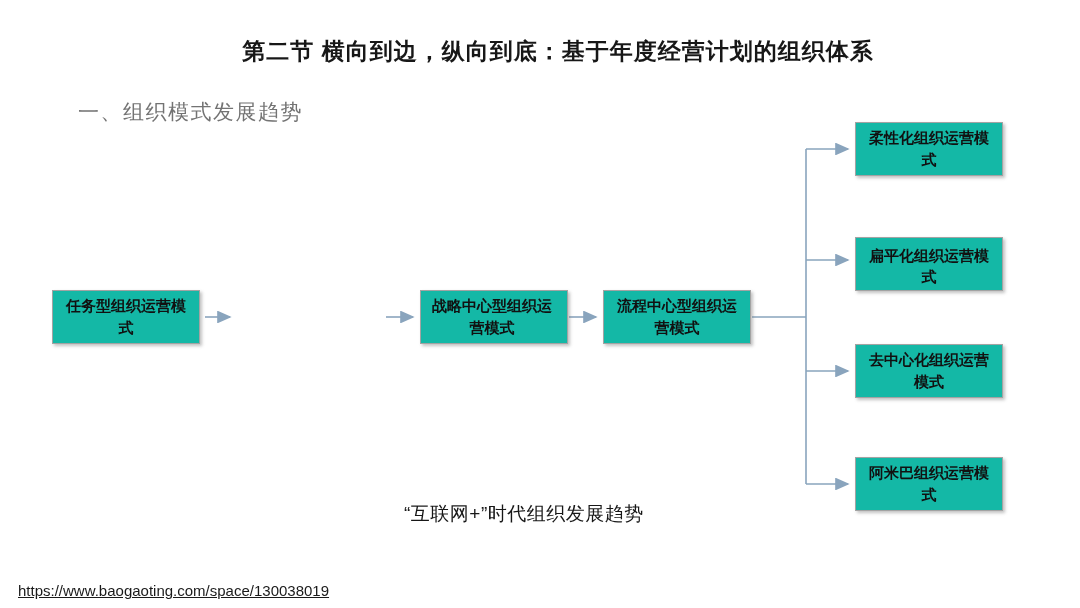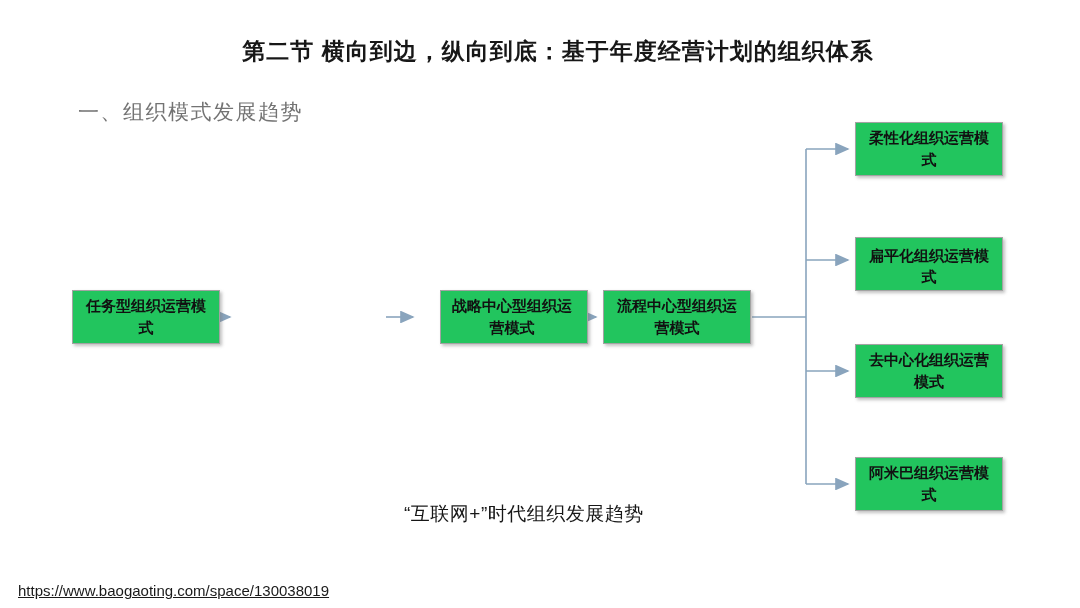--- a/index.html
+++ b/index.html
@@ -27,38 +27,38 @@
   }
 
   .diagram { position: absolute; inset: 0; }
 
   .connector-layer { position: absolute; inset: 0; width: 1080px; height: 608px; }
 
   .node {
     position: absolute;
     width: 148px;
     height: 54px;
-    background: #22c55e;
+    background: #14b8a6;
     border: 1px solid #a3a3a3;
     box-shadow: 2px 2px 3px rgba(120,120,120,0.45);
     display: flex;
     align-items: center;
     justify-content: center;
     text-align: center;
     font-size: 15px;
     font-weight: 600;
     line-height: 1.45;
     padding: 2px 13px;
     color: #111111;
   }
 
   .flow-node { top: 290px; }
-  .flow-node-1 { left: 72px; justify-content: flex-end;  }
+  .flow-node-1 { left: 52px; justify-content: flex-end;  }
   .flow-node-2 { left: 237px; }
-  .flow-node-3 { left: 440px; padding-left: 9px; }
+  .flow-node-3 { left: 420px; padding-left: 9px; }
   .flow-node-4 { left: 603px; }
 
   .branch-node { left: 855px; }
   .branch-node-1 { top: 122px; }
   .branch-node-2 { top: 237px; align-items: flex-end; }
   .branch-node-3 { top: 344px; }
   .branch-node-4 { top: 457px; }
 
   .diagram-caption {
     position: absolute;

